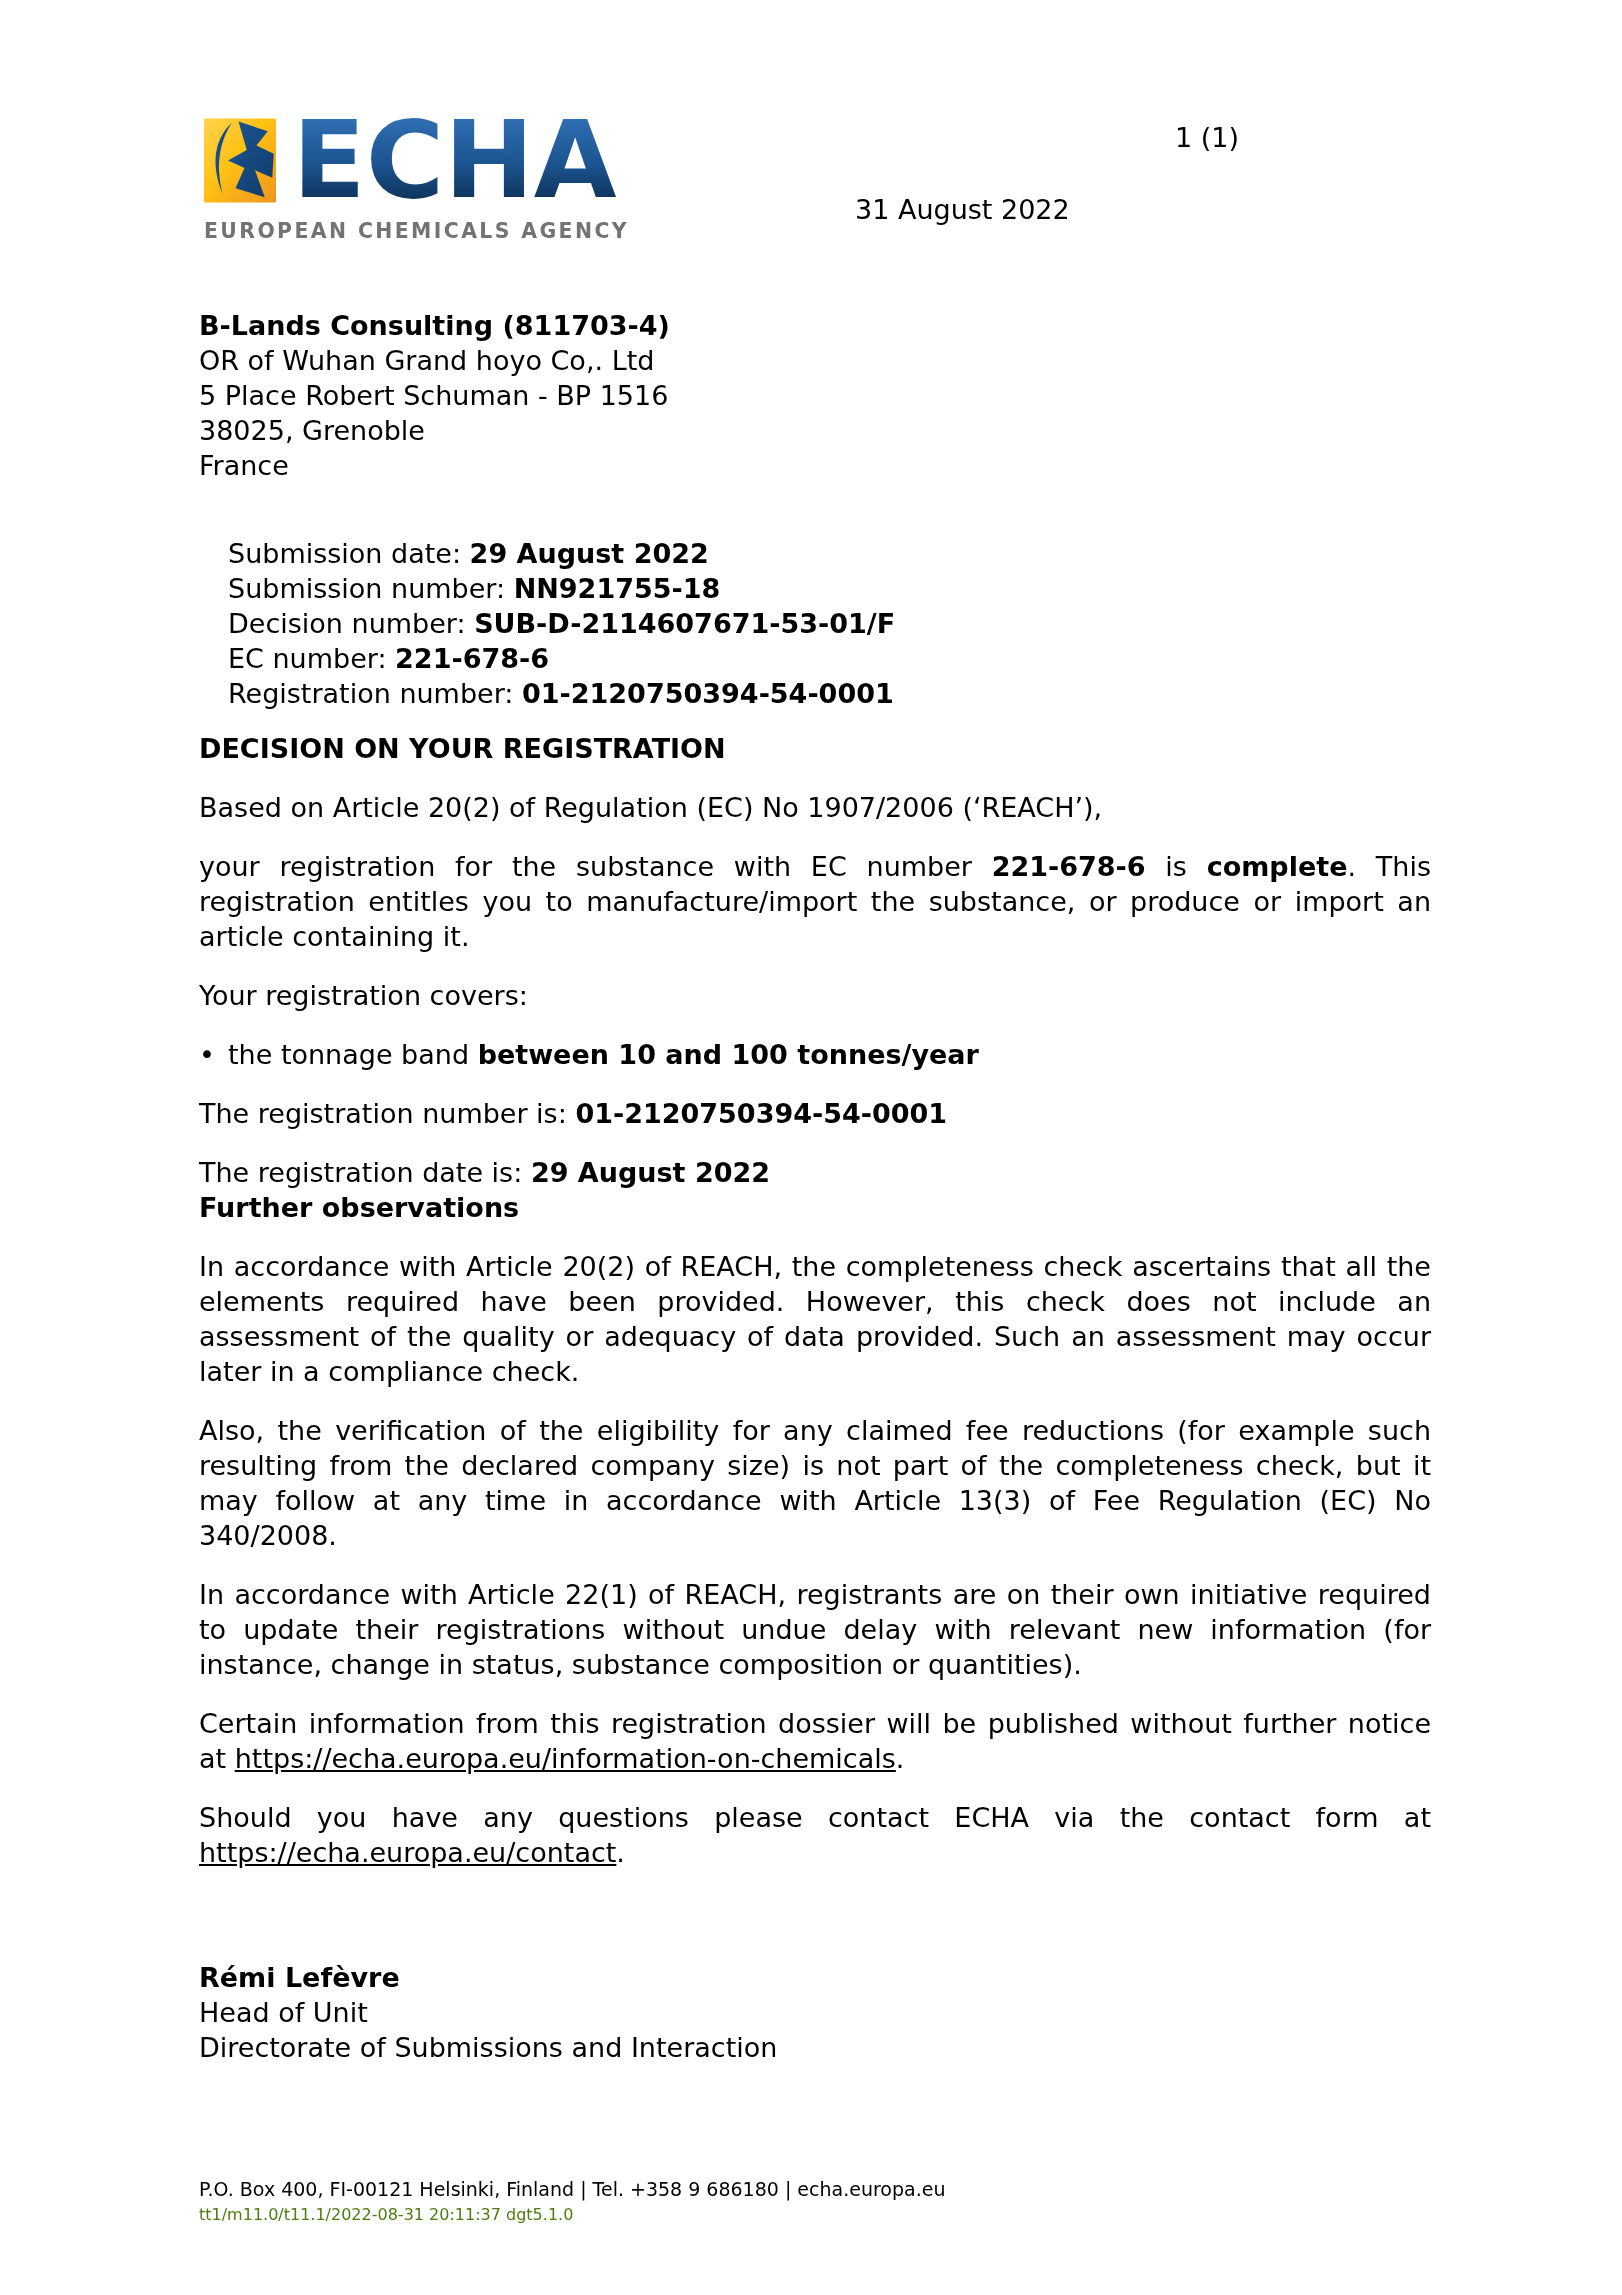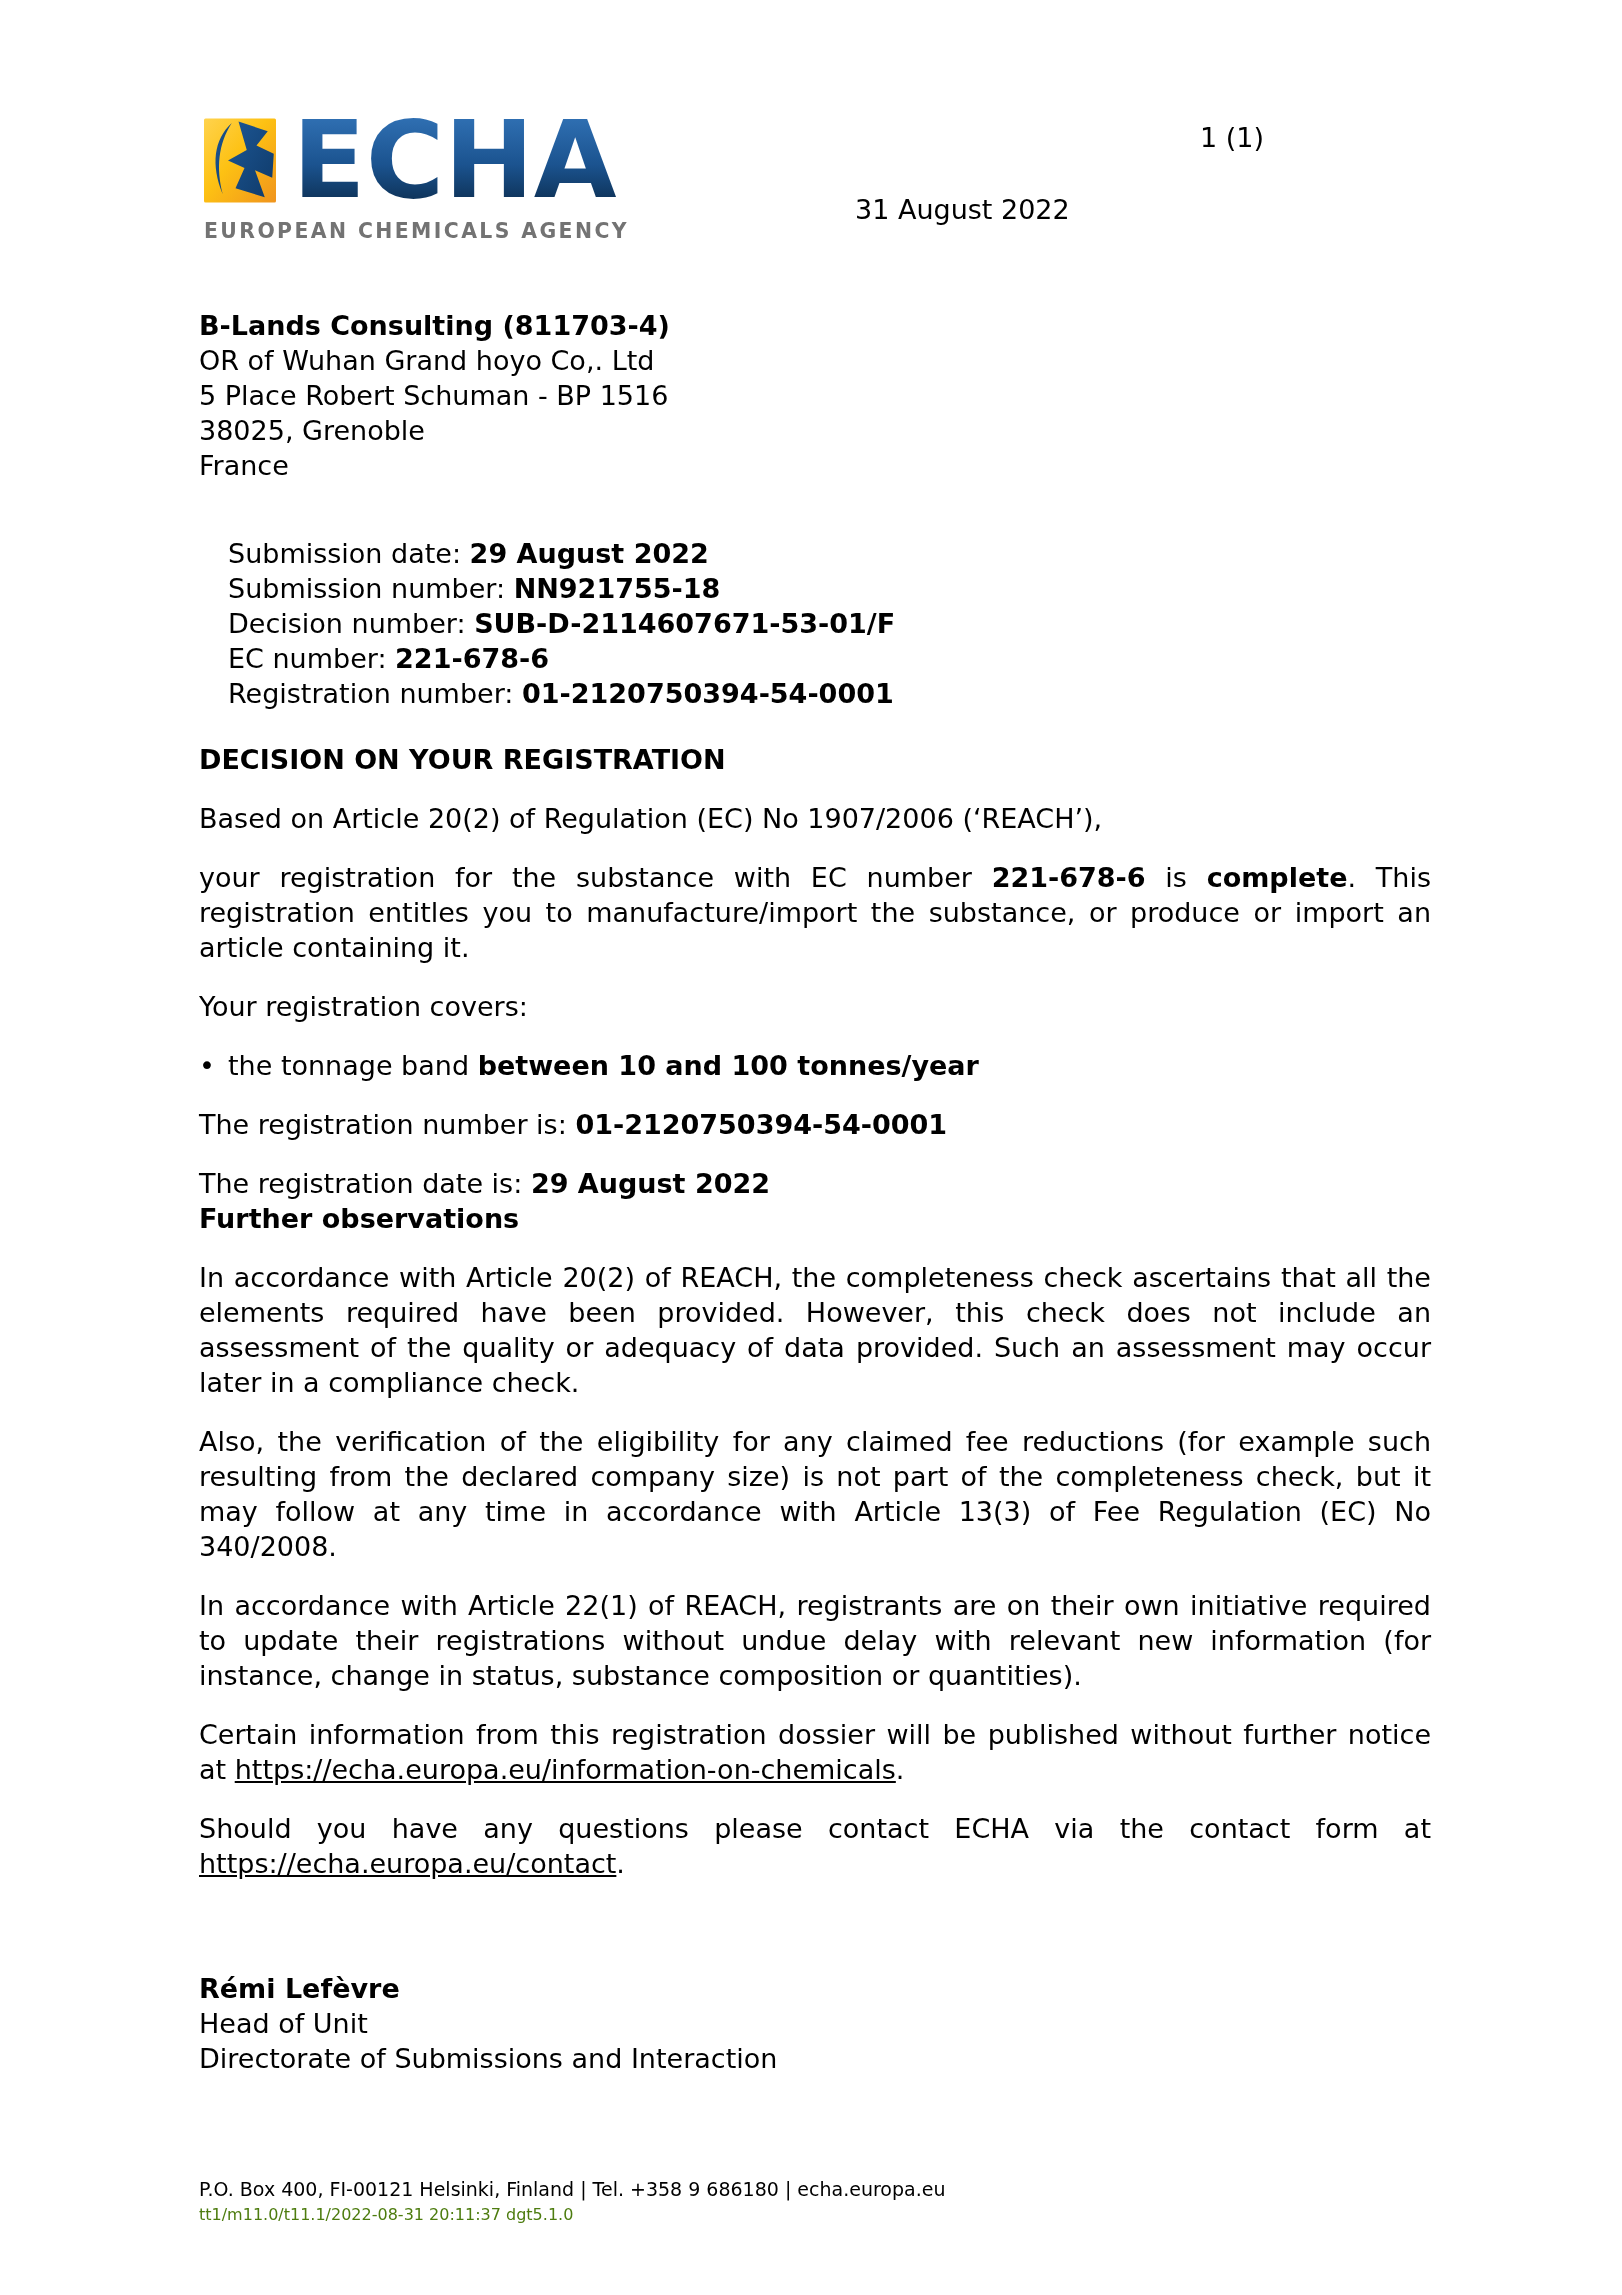--- a/index.html
+++ b/index.html
@@ -30,33 +30,33 @@
       background-clip:text;
       -webkit-text-fill-color:transparent;
       color:transparent;
     }
   }
   .tagline{
     position:absolute;left:204px;top:219px;
     font-size:20.4px;font-weight:bold;letter-spacing:2.4px;
     color:#737373;white-space:nowrap;
   }
-  .pageno{position:absolute;top:123px;right:177px;font-size:27px;line-height:30px;}
+  .pageno{position:absolute;top:123px;right:202px;font-size:27px;line-height:30px;}
   .date{position:absolute;left:855px;top:195px;font-size:27px;line-height:30px;text-align:right;}
 
   
   .letter{
     position:absolute;left:199px;top:308px;width:1232px;
     font-size:27px;line-height:35px;
   }
   .letter p{margin:24px 0 0 0;}
   .line{line-height:35px;}
   .bold{font-weight:bold;}
   .meta{margin-top:53px;margin-left:29px;}
-  .h1{font-weight:bold;margin-top:31px;line-height:35px;}
+  .h1{font-weight:bold;margin-top:20px;line-height:35px;}
   .h2{font-weight:bold;line-height:35px;}
   .just{text-align:justify;}
   .bullet-glyph{display:inline-block;width:29px;}
   .link{color:#000000;text-decoration:underline;}
   .signature{margin-top:90px;}
 
   
   .footer{position:absolute;left:199px;top:2176px;}
   .footer-contact{font-size:19px;line-height:26px;color:#000000;}
   .footer-machine{font-size:16px;line-height:25px;color:#4d7c0f;}

